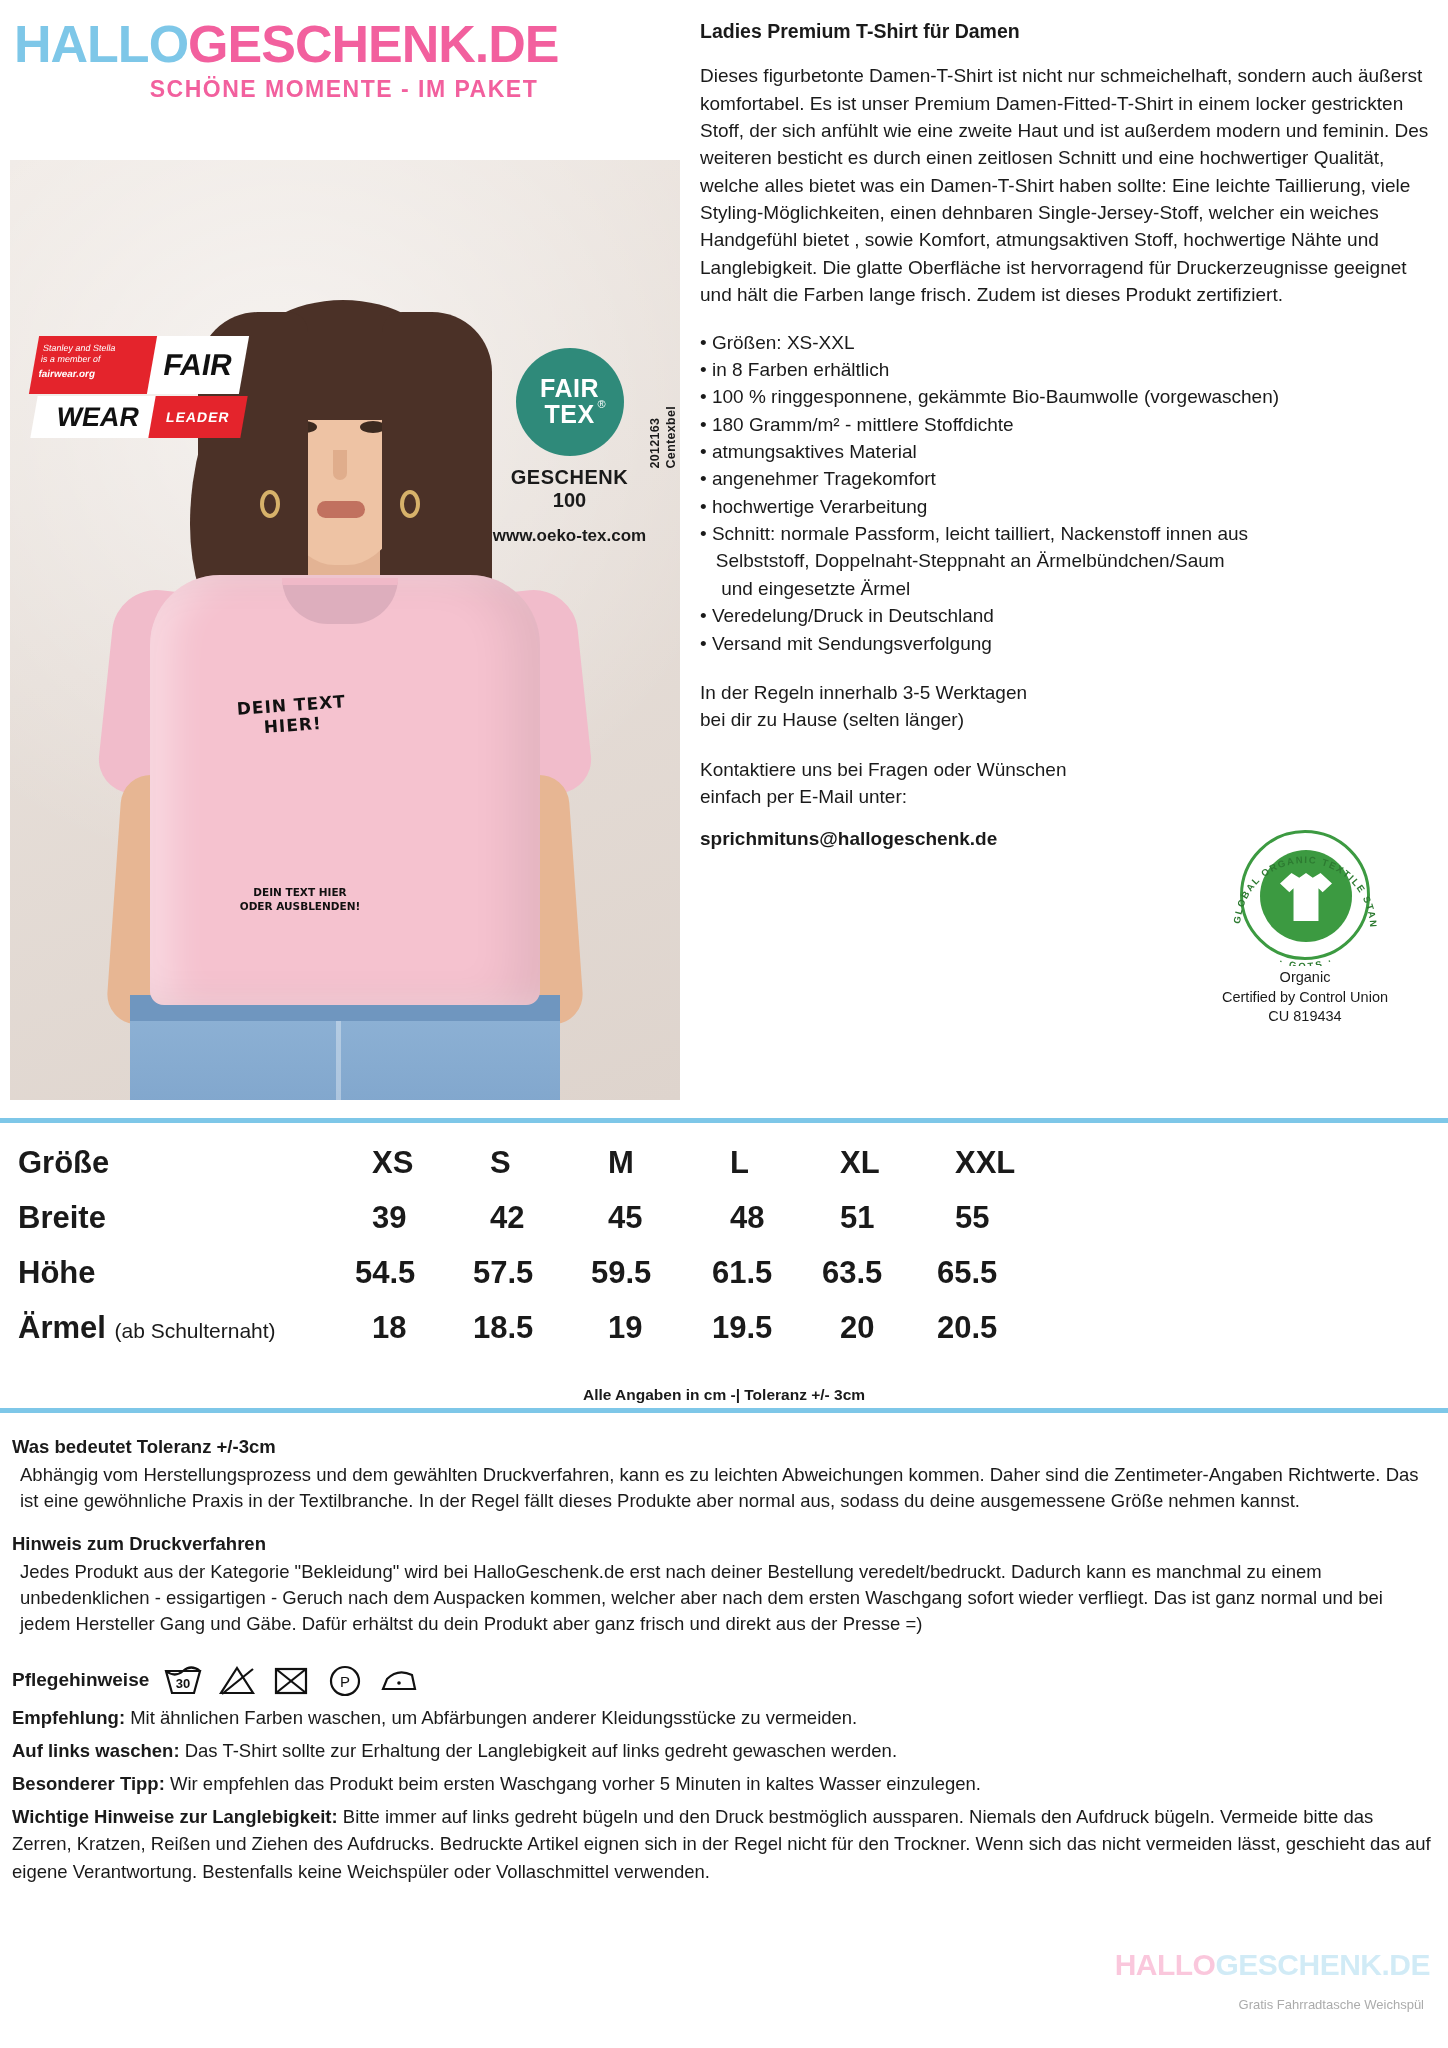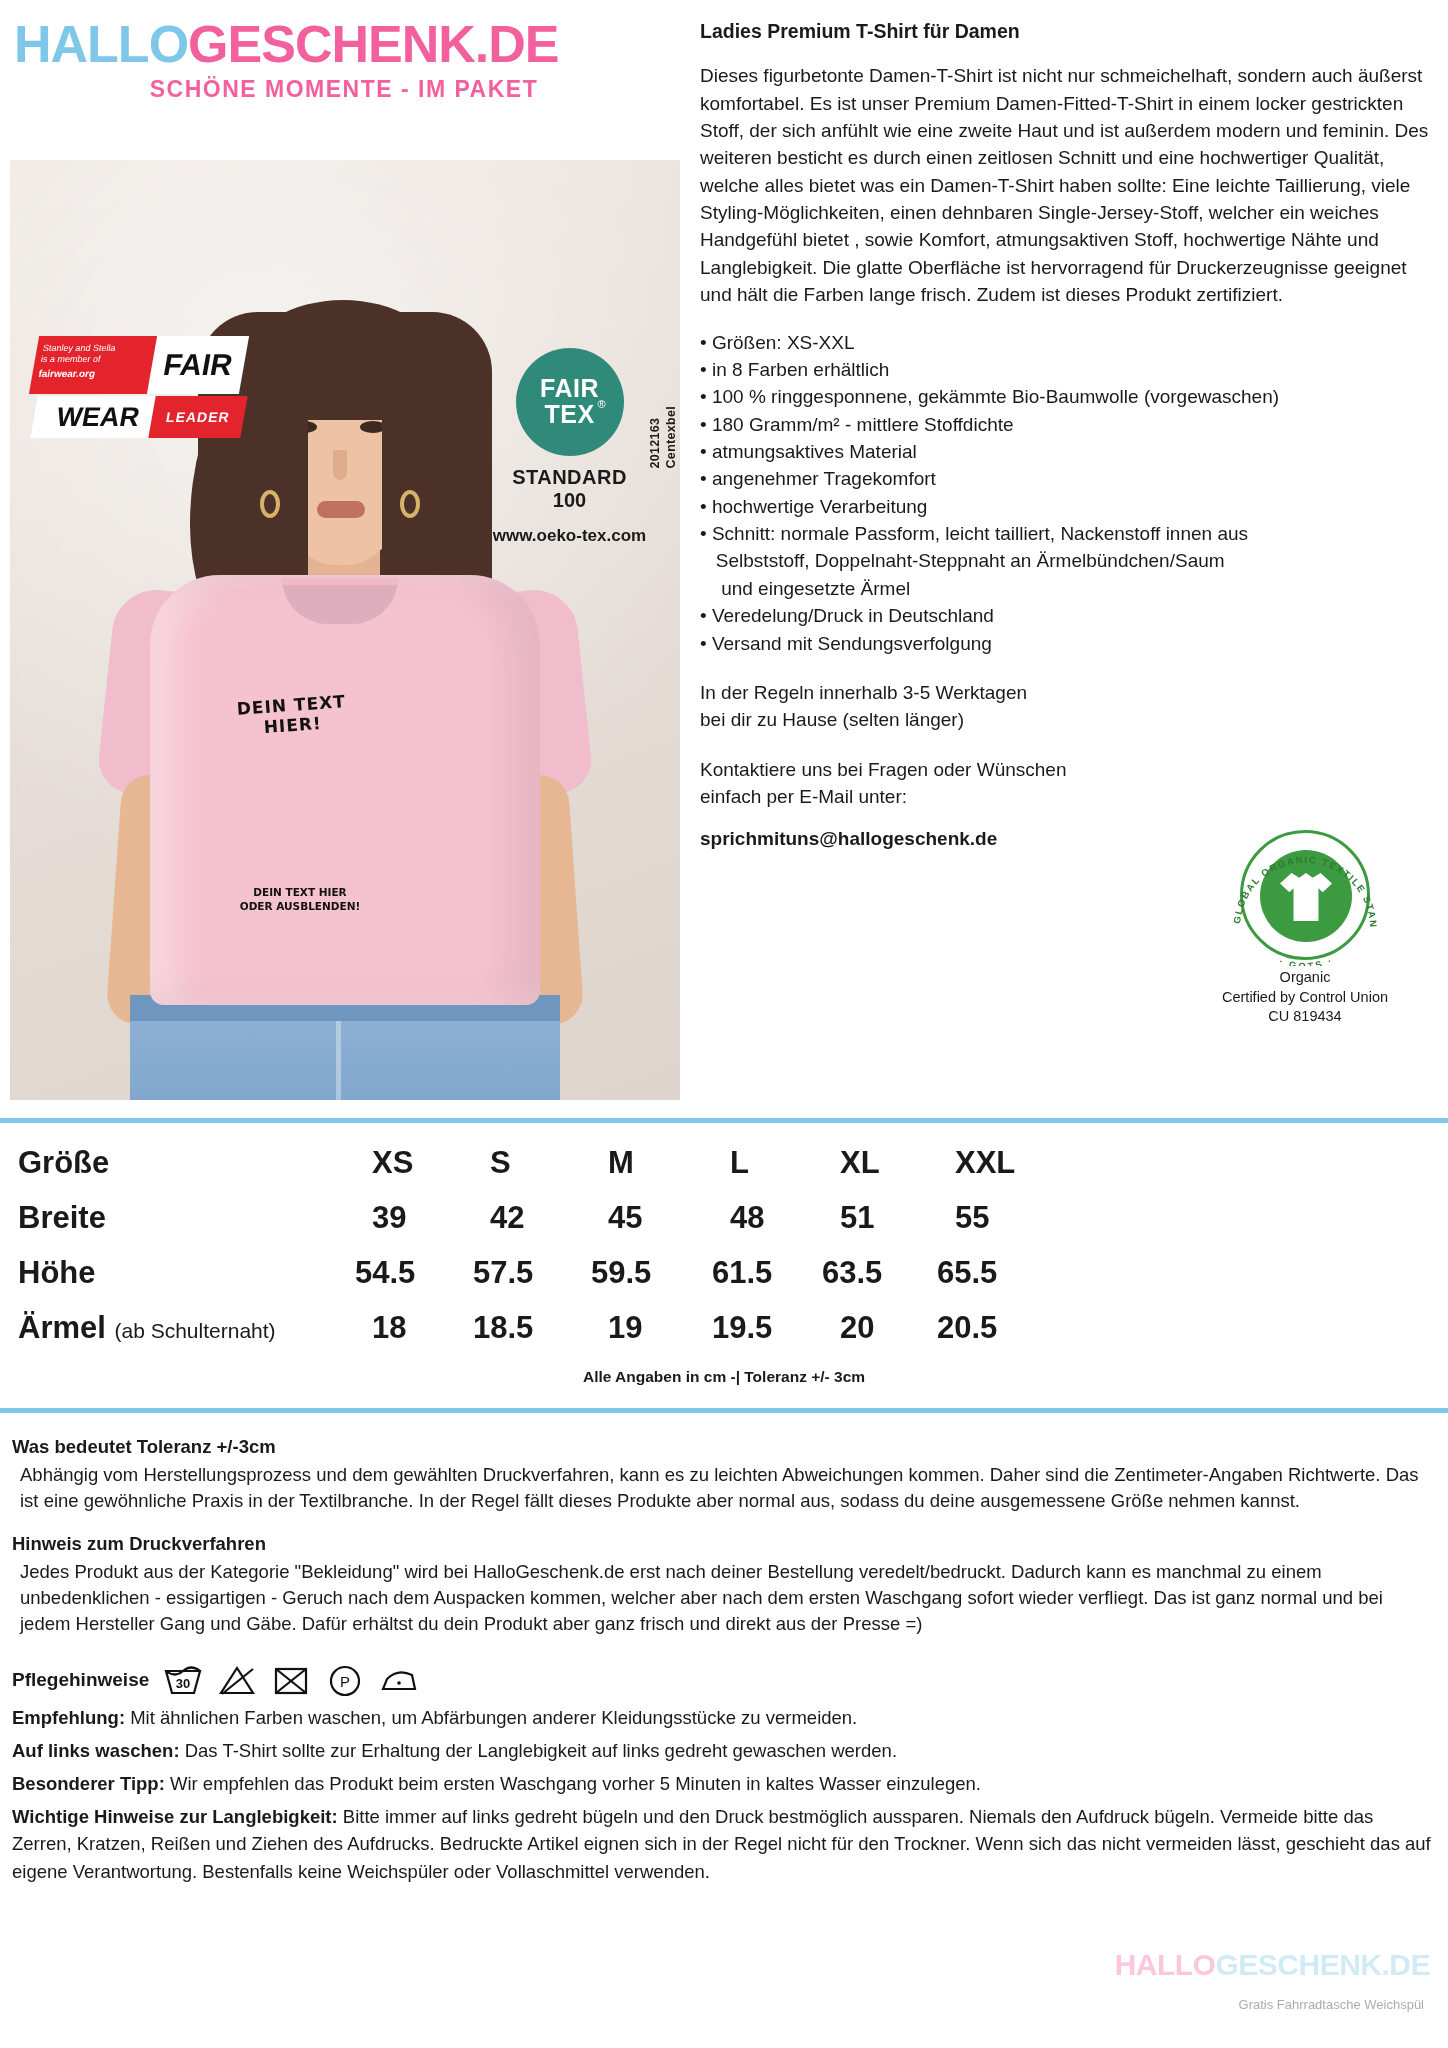--- a/index.html
+++ b/index.html
@@ -265,21 +265,21 @@
       <div class="fw-leader">LEADER</div>
     </div>
   </div>
 
   <div id="oeko-badge">
     <div class="oeko-circle">
       <div class="t1">FAIR</div>
       <div class="t2">TEX</div>
       <div class="reg">®</div>
     </div>
-    <div class="oeko-std">STANDARD</div>
+    <div class="oeko-std">GESCHENK</div>
     <div class="oeko-100">100</div>
     <div class="oeko-url">www.oeko-tex.com</div>
   </div>
   <div style="position:absolute; left:638px; top:246px; display:flex; gap:2px;">
     <div class="oeko-vert">2012163</div>
     <div class="oeko-vert">Centexbel</div>
   </div>
 
 </div>
 
@@ -374,21 +374,21 @@
     <div class="st-cell" style="left:822px; top:132px;">63.5</div>
     <div class="st-cell" style="left:937px; top:132px;">65.5</div>
 
     <div class="st-cell" style="left:372px; top:187px;">18</div>
     <div class="st-cell" style="left:473px; top:187px;">18.5</div>
     <div class="st-cell" style="left:608px; top:187px;">19</div>
     <div class="st-cell" style="left:712px; top:187px;">19.5</div>
     <div class="st-cell" style="left:840px; top:187px;">20</div>
     <div class="st-cell" style="left:937px; top:187px;">20.5</div>
 
-    <div style="position:absolute; left:0; width:100%; text-align:center; top:245px; font-weight:bold; font-size:15.5px;">Alle Angaben in cm -| Toleranz +/- 3cm</div>
+    <div style="position:absolute; left:0; width:100%; text-align:center; top:263px; font-weight:bold; font-size:15.5px;">Alle Angaben in cm -| Toleranz +/- 3cm</div>
   </div>
 </div>
 
 <div id="bottom">
   <div class="b-head" style="margin-top:4px;">Was bedeutet Toleranz +/-3cm</div>
   <div class="b-para">Abhängig vom Herstellungsprozess und dem gewählten Druckverfahren, kann es zu leichten Abweichungen kommen. Daher sind die Zentimeter-Angaben Richtwerte. Das ist eine gewöhnliche Praxis in der Textilbranche. In der Regel fällt dieses Produkte aber normal aus, sodass du deine ausgemessene Größe nehmen kannst.</div>
 
   <div class="b-head">Hinweis zum Druckverfahren</div>
   <div class="b-para">Jedes Produkt aus der Kategorie "Bekleidung" wird bei HalloGeschenk.de erst nach deiner Bestellung veredelt/bedruckt. Dadurch kann es manchmal zu einem unbedenklichen - essigartigen - Geruch nach dem Auspacken kommen, welcher aber nach dem ersten Waschgang sofort wieder verfliegt. Das ist ganz normal und bei jedem Hersteller Gang und Gäbe. Dafür erhältst du dein Produkt aber ganz frisch und direkt aus der Presse =)</div>
 

